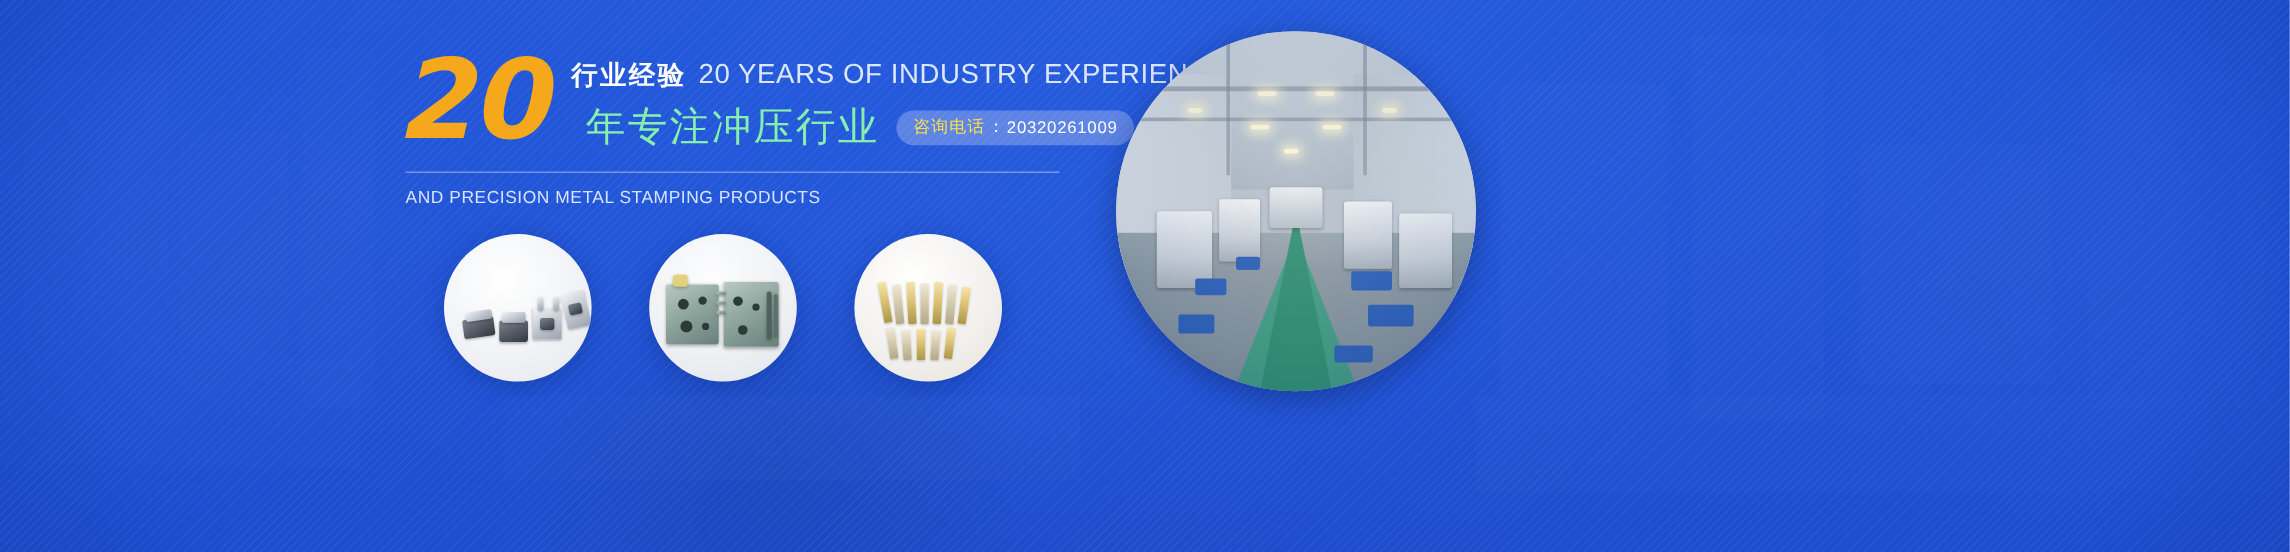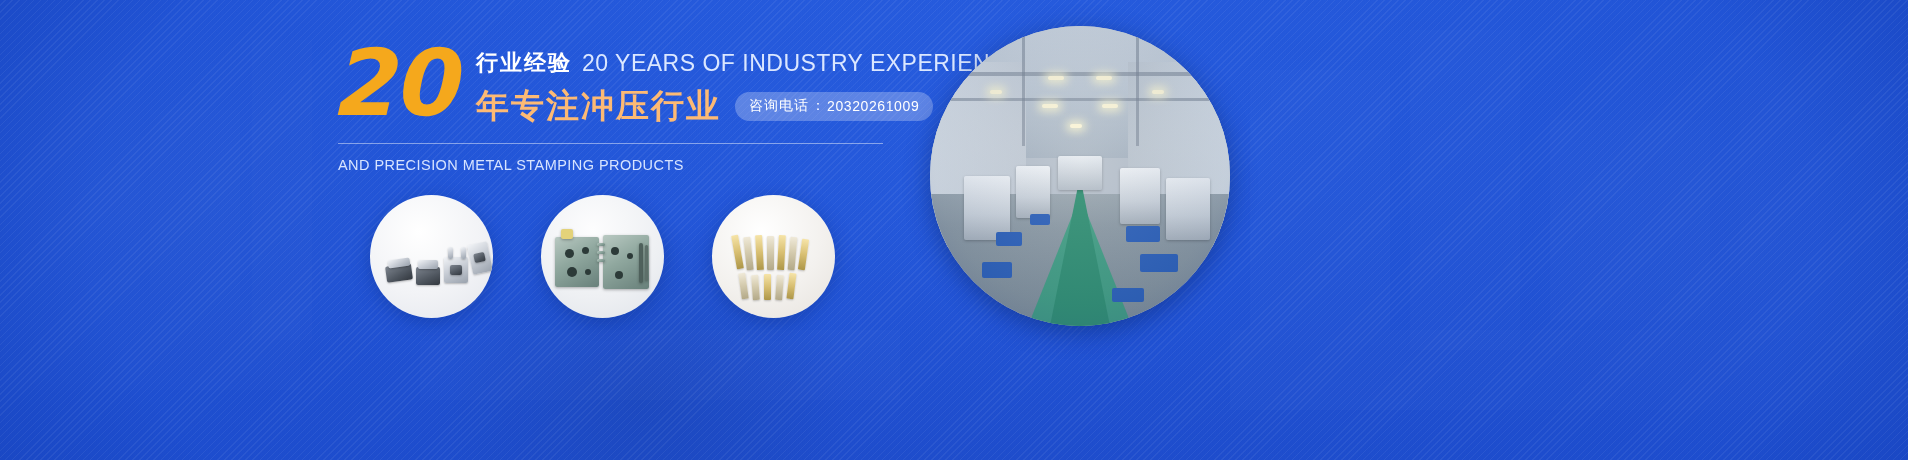--- a/index.html
+++ b/index.html
@@ -73,21 +73,21 @@
     letter-spacing: -2px;
     color: #f5a81c;
     margin-top: 2px;
     font-style: italic;
     transform: skewX(-2deg);
   }
   .headline-text { margin-left: 14px; padding-top: 6px; }
 
   .line1 {
     display: flex;
-    align-items: center;
+    align-items: flex-start;
     white-space: nowrap;
   }
   .cn-small {
     font-size: 22px;
     font-weight: 700;
     color: #ffffff;
     letter-spacing: 2px;
   }
   .en-years {
     margin-left: 10px;
@@ -97,36 +97,37 @@
     letter-spacing: 0.5px;
   }
   .line2 {
     display: flex;
     align-items: center;
     margin-top: 6px;
     white-space: nowrap;
   }
   .cn-big {
     font-size: 33px;
-    font-weight: 700;
-    color: #fdba74;
+    font-weight: 400;
+    color: #86efac;
     letter-spacing: 2px;
+    margin-left: 12px;
   }
   .phone-badge {
     margin-left: 14px;
     background: rgba(255,255,255,0.26);
     border-radius: 16px;
     padding: 5px 14px 6px 14px;
     display: flex;
     align-items: center;
     white-space: nowrap;
   }
   .phone-label {
     font-size: 14px;
-    color: #ffffff;
+    color: #fde047;
     letter-spacing: 1px;
   }
   .phone-sep { font-size: 14px; color:#ffffff; margin: 0 2px; }
   .phone-number {
     font-size: 14px;
     color: #ffffff;
     letter-spacing: 0.6px;
   }
 
   .rule {

